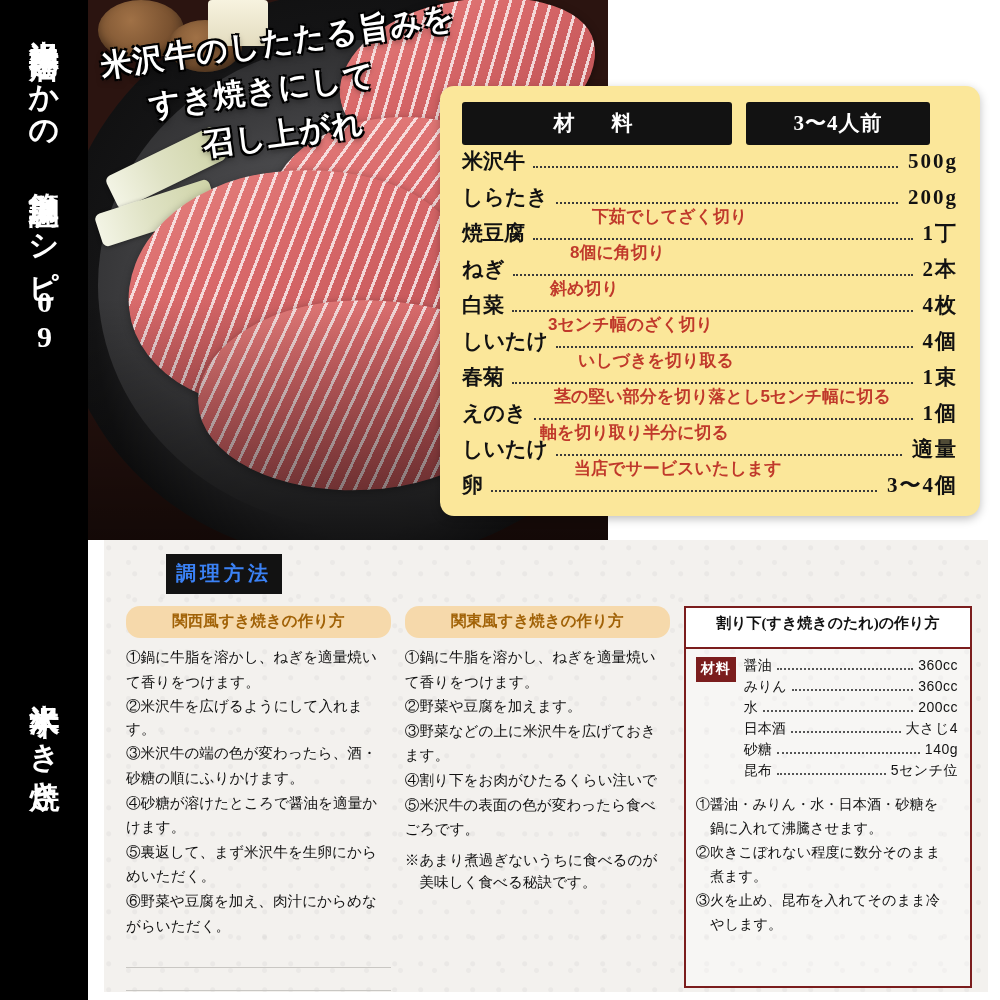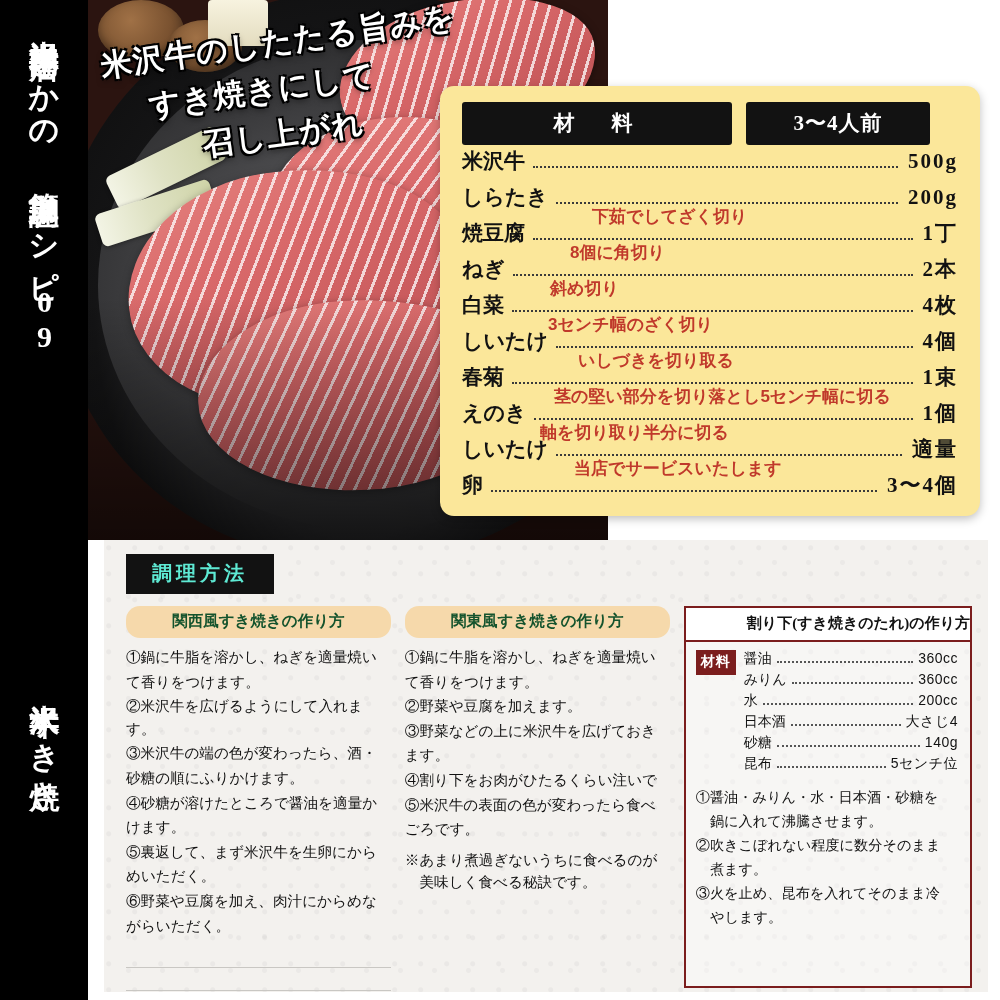--- a/index.html
+++ b/index.html
@@ -239,41 +239,42 @@
       radial-gradient(circle at 18% 30%, rgba(0,0,0,.035) 0 2px, rgba(0,0,0,0) 3px),
       radial-gradient(circle at 72% 66%, rgba(0,0,0,.03) 0 2px, rgba(0,0,0,0) 3px),
       #f3f1ee;
     background-size: 26px 26px, 34px 34px, auto;
     box-sizing: border-box;
     padding: 14px 16px 10px 22px;
   }
   .method-title {
     display: inline-block;
     background: #121212;
-    color: #5eead4;
+    color: #3b82f6;
     font-family: "Liberation Serif", serif;
     font-weight: bold;
     font-size: 20px;
     letter-spacing: 4px;
-    padding: 6px 26px 7px;
+    padding: 6px 10px 7px;
+    margin-left: 40px;
   }
   .cols {
     display: flex;
     gap: 14px;
     margin-top: 12px;
   }
   .col { width: 272px; }
   .col-head {
     background: #f6d9ab;
     border-radius: 14px;
     text-align: center;
     font-family: "Liberation Serif", serif;
     font-weight: bold;
     font-size: 15.5px;
-    color: #14532d;
+    color: #a16207;
     padding: 5px 0 6px;
     margin-bottom: 8px;
   }
   .steps {
     font-size: 14.6px;
     line-height: 1.55;
     color: #111;
     font-family: "Liberation Sans", sans-serif;
   }
   .step {
@@ -300,26 +301,26 @@
     width: 296px;
     border: 2px solid #7b1d1d;
     box-sizing: border-box;
     padding: 0 0 8px 0;
     background: rgba(255,255,255,.35);
     height: 382px;
     position: relative;
   }
   .tare-head {
     background: #ffffff;
-    text-align: right;
+    text-align: center;
     font-family: "Liberation Serif", serif;
     font-weight: bold;
     font-size: 15px;
     color: #121212;
-    padding: 6px 0 7px;
+    padding: 6px 0 14px;
     border-bottom: 2px solid #7b1d1d;
   }
   .tare-body { padding: 8px 12px 0 10px; }
   .tare-mat-row { display: flex; align-items: flex-start; gap: 8px; }
   .tare-mat-label {
     background: #7b1d1d;
     color: #fff;
     font-family: "Liberation Serif", serif;
     font-weight: bold;
     font-size: 14px;

